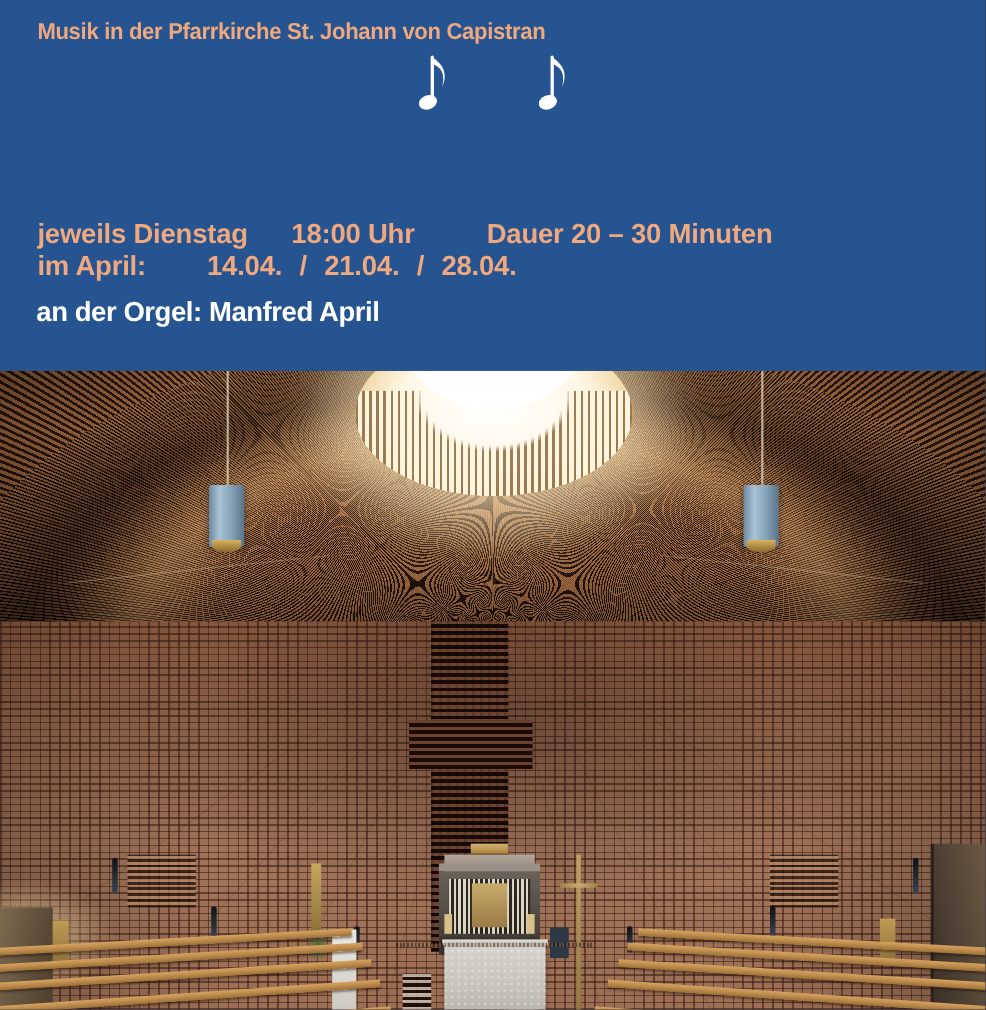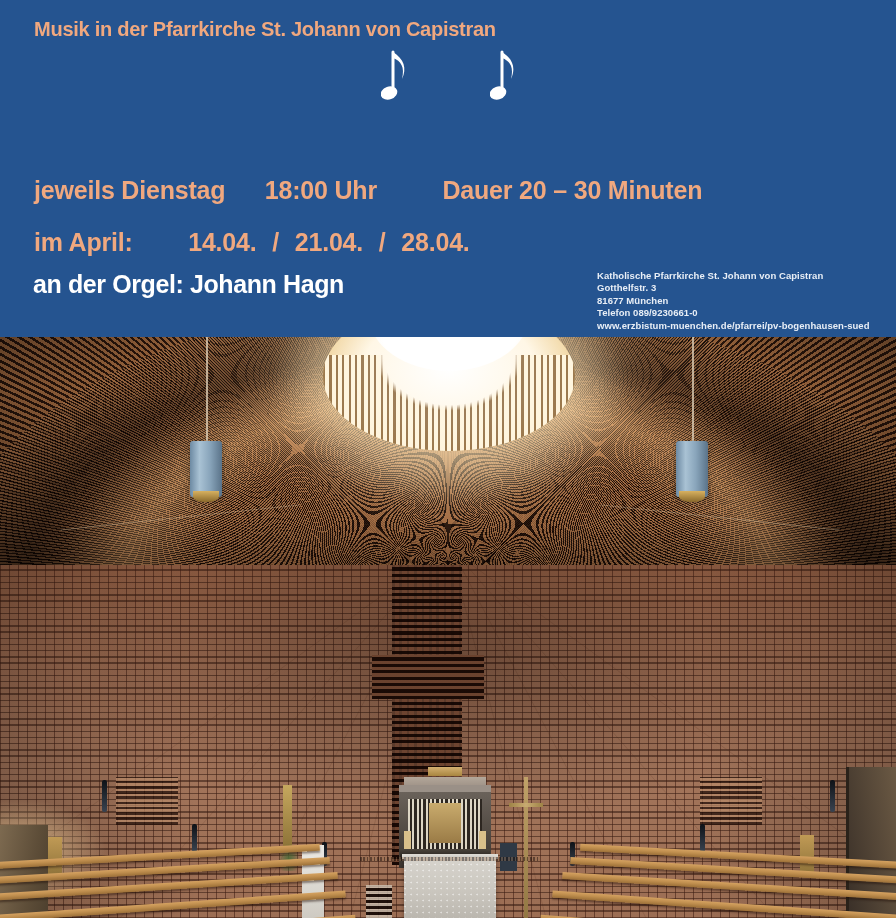--- a/index.html
+++ b/index.html
@@ -47,21 +47,21 @@
   .note{
     position:absolute;
     width:34px;height:62px;
     pointer-events:none;
   }
   .note svg{display:block;width:100%;height:100%;}
   .note-1{left:381px;top:48px;}
   .note-2{left:490px;top:48px;}
 
   .line-time{
-    position:absolute;left:34px;top:176px;
+    position:absolute;left:34px;top:199px;
     font-size:25px;font-weight:bold;
     color:#F0A87F;letter-spacing:-0.2px;
     white-space:nowrap;
   }
   .line-time .gap{display:inline-block;width:26px;}
   .line-time .gap-big{display:inline-block;width:52px;}
 
   .line-dates{
     position:absolute;left:34px;top:228px;
     font-size:25px;font-weight:bold;
@@ -493,24 +493,17 @@
     <div class="line-dates">
       <span>im April:</span>
       <span class="gap-lbl"></span>
       <span>14.04.</span>
       <span class="sep">/</span>
       <span>21.04.</span>
       <span class="sep">/</span>
       <span>28.04.</span>
     </div>
 
-    <div class="line-organist">an der Orgel: Johann Hagn</div>
-
-    <div class="address">
-      <div>Katholische Pfarrkirche St. Johann von Capistran</div>
-      <div>Gotthelfstr. 3</div>
-      <div>81677 München</div>
-      <div>Telefon 089/9230661-0</div>
-      <div>www.erzbistum-muenchen.de/pfarrei/pv-bogenhausen-sued</div>
-    </div>
+    <div class="line-organist">an der Orgel: Manfred April</div>
+
   </div>
 
 </div>
 
 </body></html>

